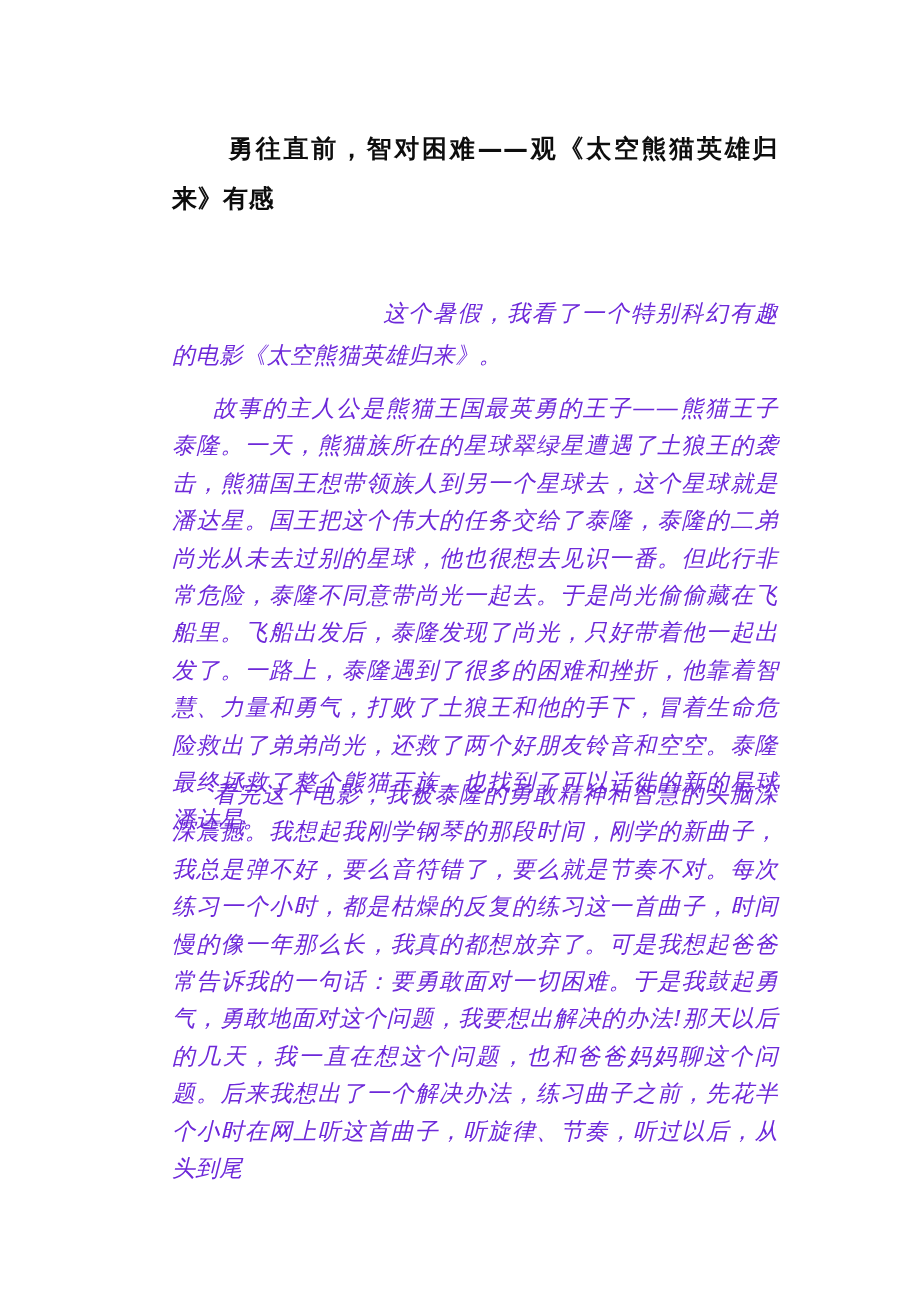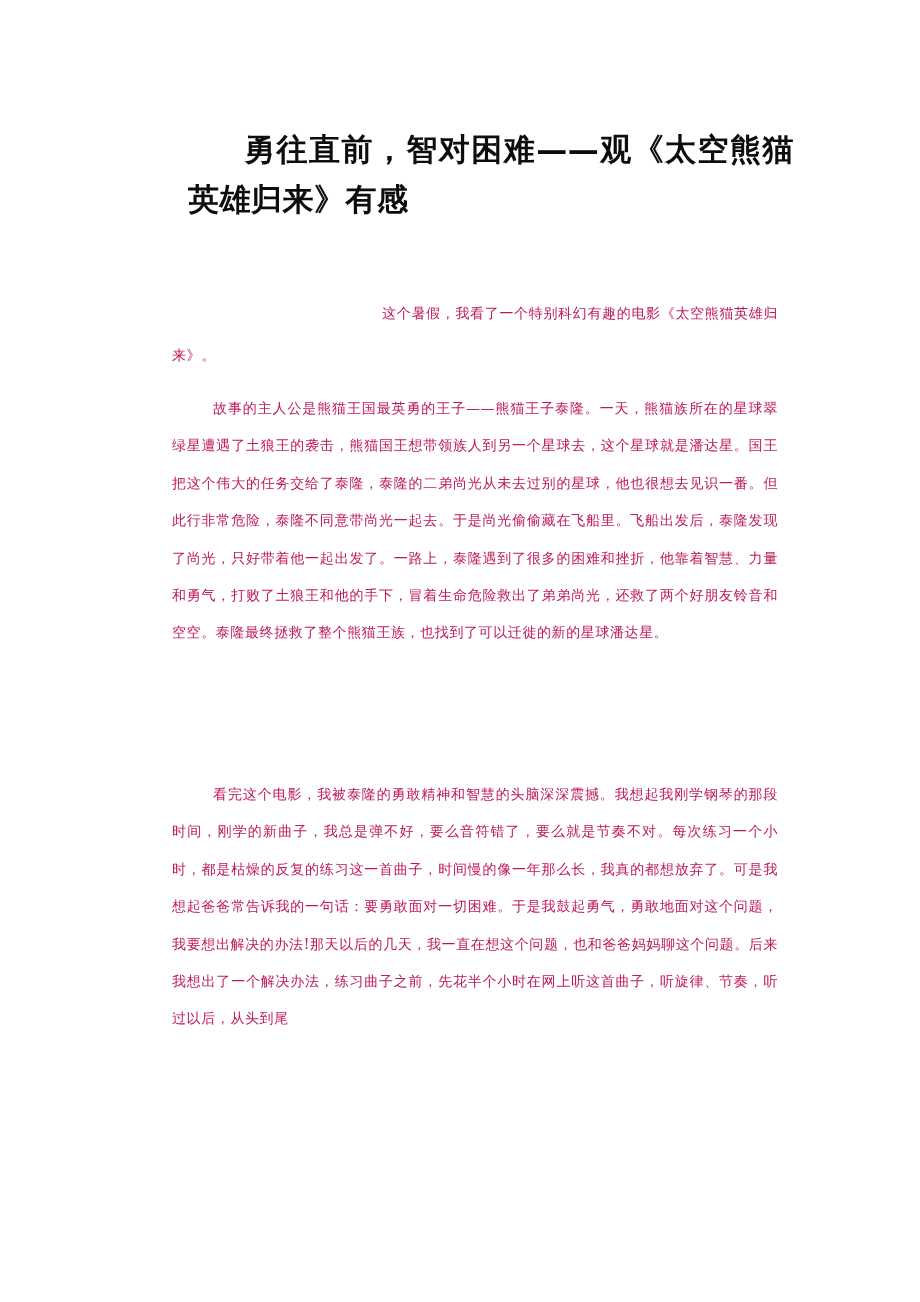--- a/index.html
+++ b/index.html
@@ -15,44 +15,45 @@
       color: #111111;
     }
     .page {
       position: absolute;
       left: 172px;
       top: 0;
       width: 606px;
     }
     .title {
       position: absolute;
-      left: 16px;
+      left: 0;
       top: 124px;
       width: 606px;
       font-family: "DejaVu Sans", "Liberation Sans", sans-serif;
       font-weight: bold;
-      font-size: 31px;
+      font-size: 25px;
       line-height: 50px;
       text-indent: 56px;
       letter-spacing: 0.5px;
       margin: 0;
       color: #0d0d0d;
       text-align: justify;
     }
     .para {
       position: absolute;
       left: 0;
       width: 606px;
       font-family: "DejaVu Serif", "Liberation Serif", serif;
-      font-size: 14px;
+      font-size: 23px;
       line-height: 37.4px;
       letter-spacing: 0.6px;
       margin: 0;
       text-align: justify;
-      color: #be185d;
+      color: #6d28d9;
+      font-style: italic;
     }
     .p1 {
       top: 292px;
       line-height: 42px;
     }
     .p1 .lead {
       display: inline-block;
       width: 210px;
     }
     .p2 {

